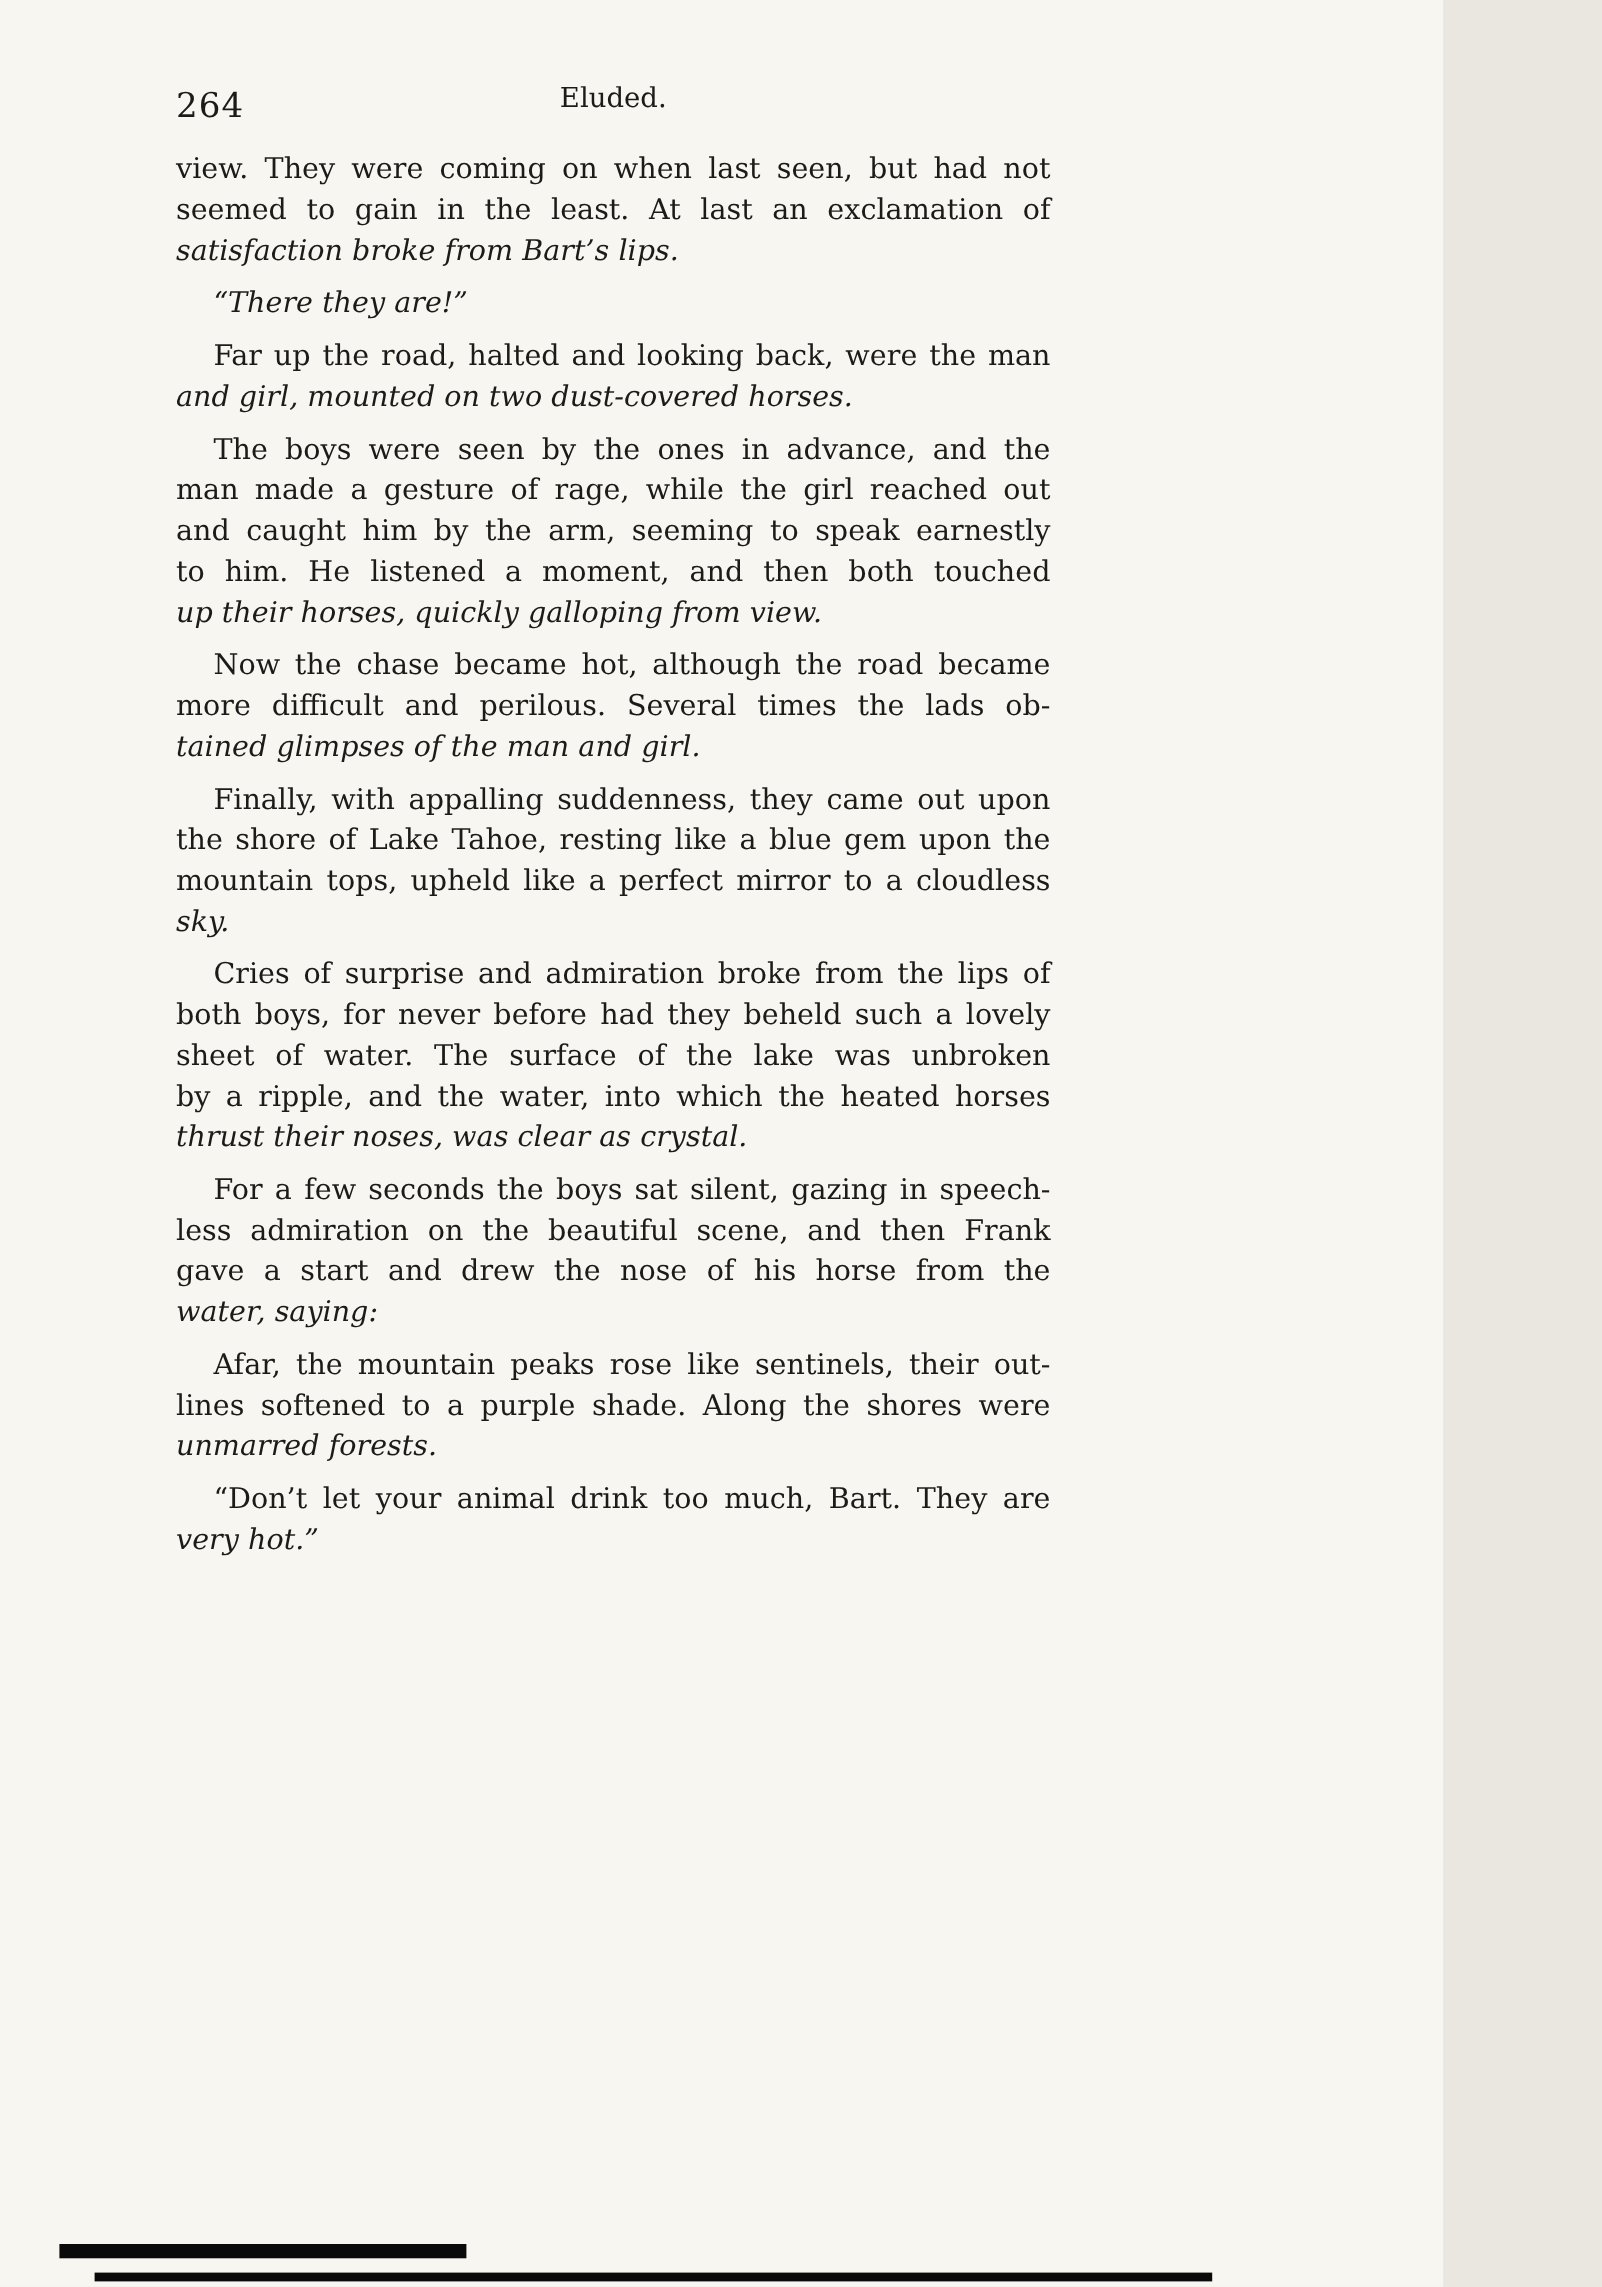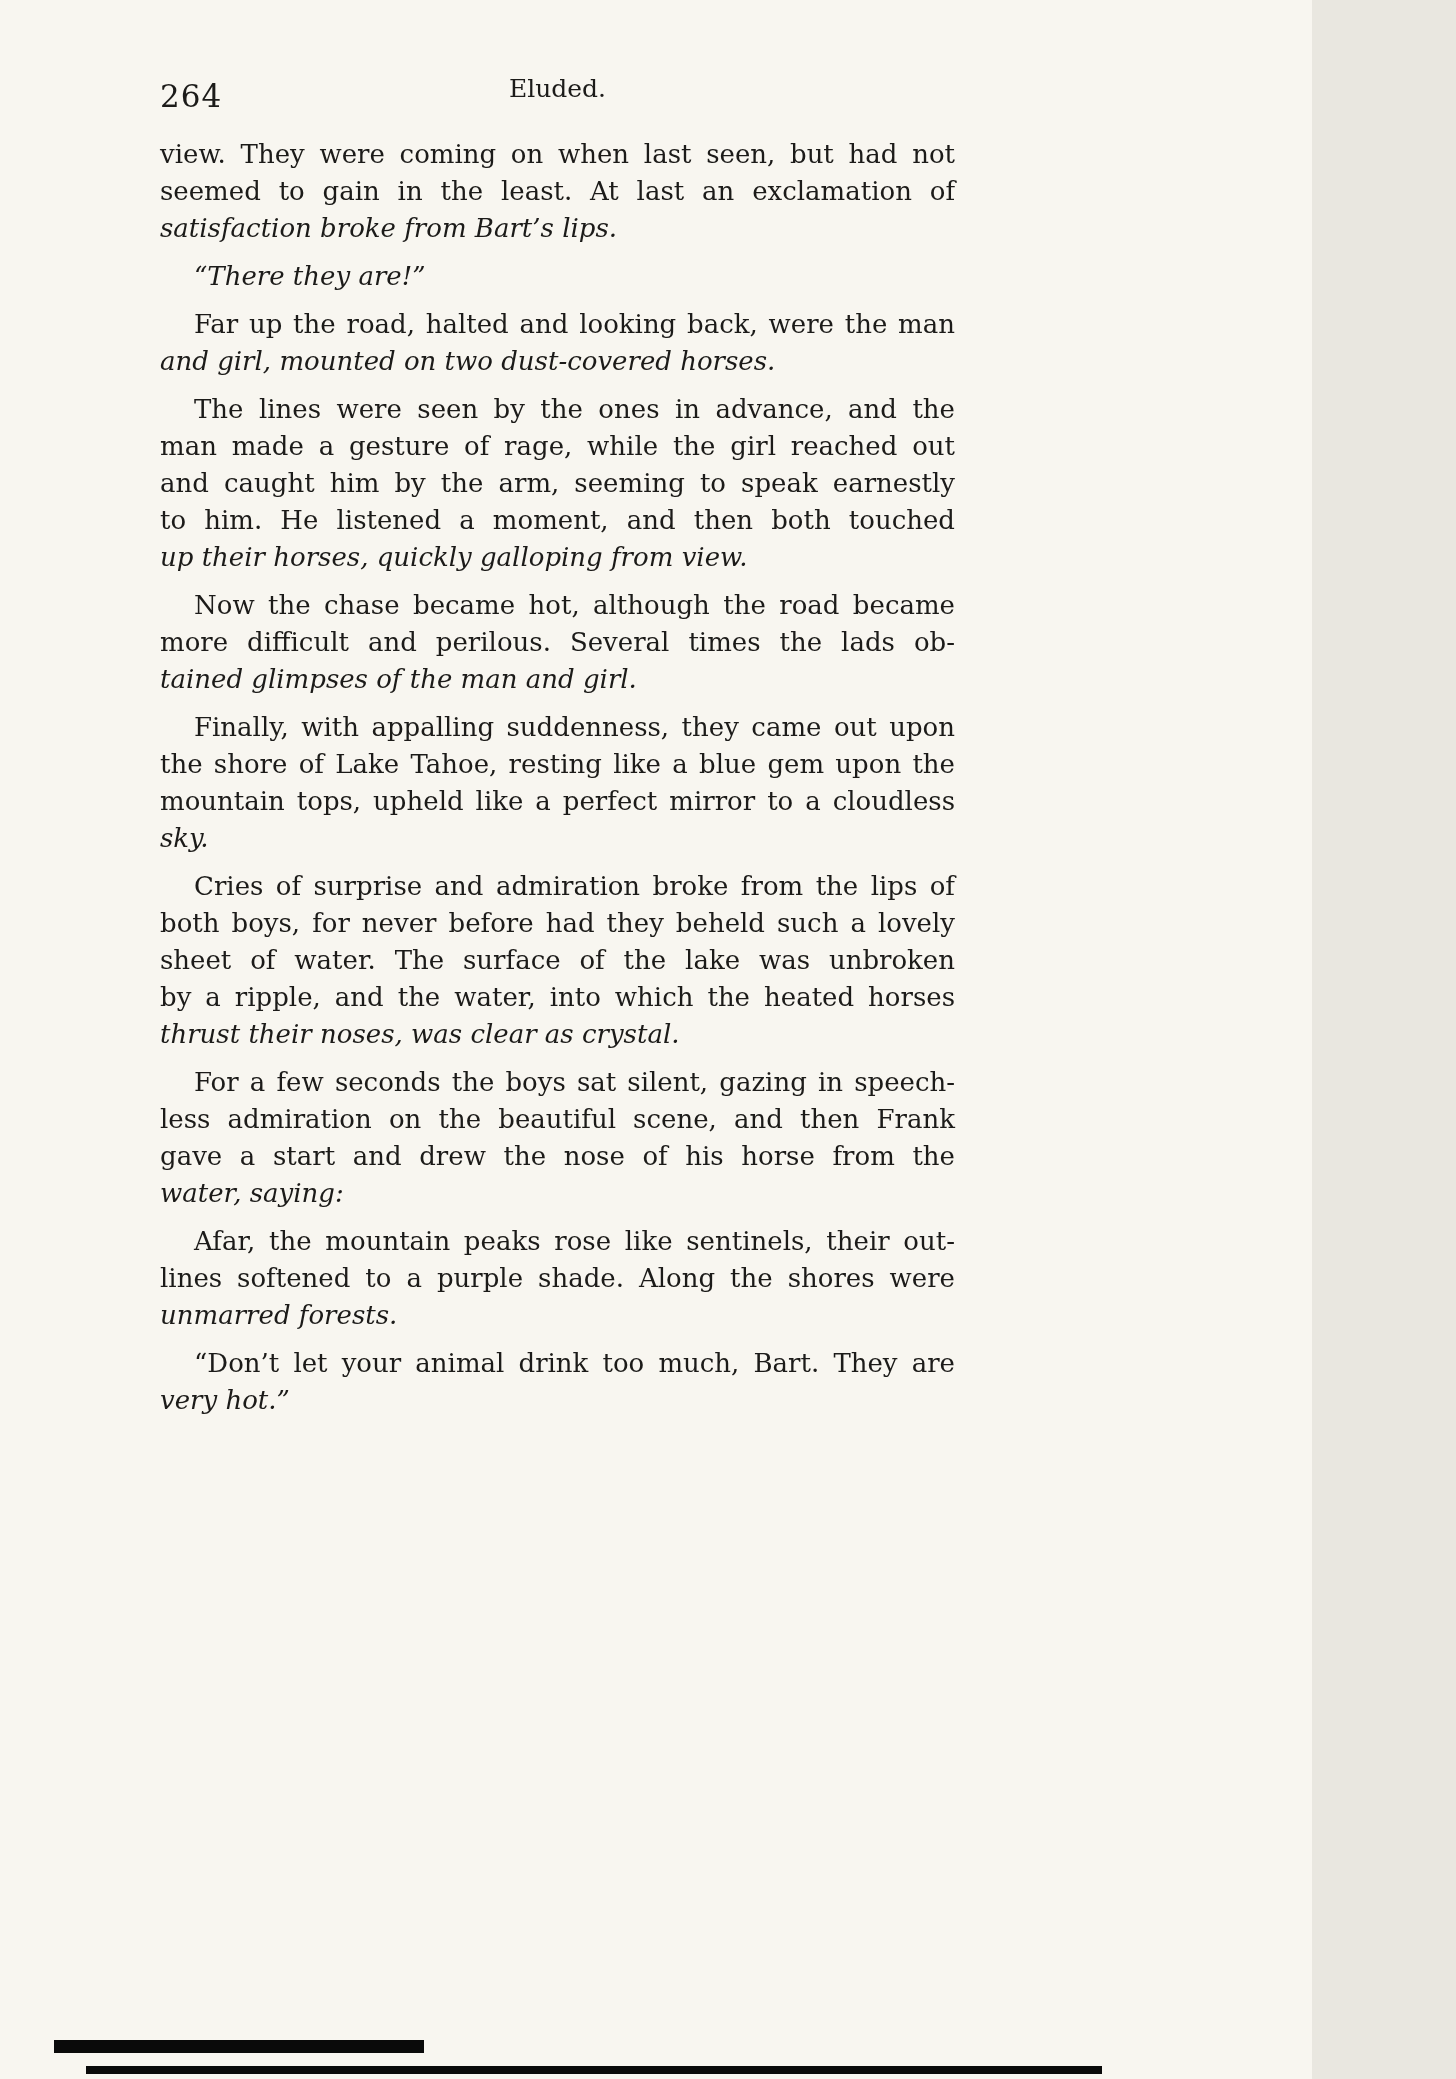--- a/index.html
+++ b/index.html
@@ -85,21 +85,21 @@
         <div class="line last">satisfaction broke from Bart’s lips.</div>
       </div>
       <div class="paragraph">
         <div class="line last first-indent">“There they are!”</div>
       </div>
       <div class="paragraph">
         <div class="line first-indent">Far up the road, halted and looking back, were the man</div>
         <div class="line last">and girl, mounted on two dust-covered horses.</div>
       </div>
       <div class="paragraph">
-        <div class="line first-indent">The lines were seen by the ones in advance, and the</div>
+        <div class="line first-indent">The boys were seen by the ones in advance, and the</div>
         <div class="line">man made a gesture of rage, while the girl reached out</div>
         <div class="line">and caught him by the arm, seeming to speak earnestly</div>
         <div class="line">to him.  He listened a moment, and then both touched</div>
         <div class="line last">up their horses, quickly galloping from view.</div>
       </div>
       <div class="paragraph">
         <div class="line first-indent">Now the chase became hot, although the road became</div>
         <div class="line">more difficult and perilous.  Several times the lads ob-</div>
         <div class="line last">tained glimpses of the man and girl.</div>
       </div>

